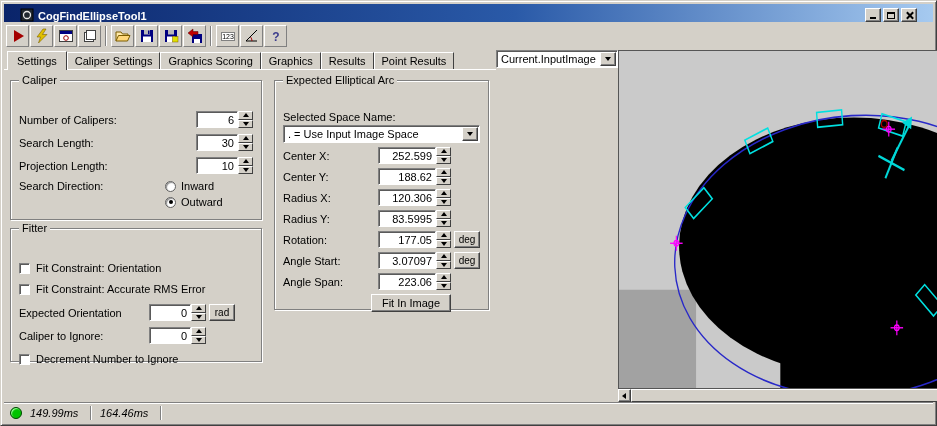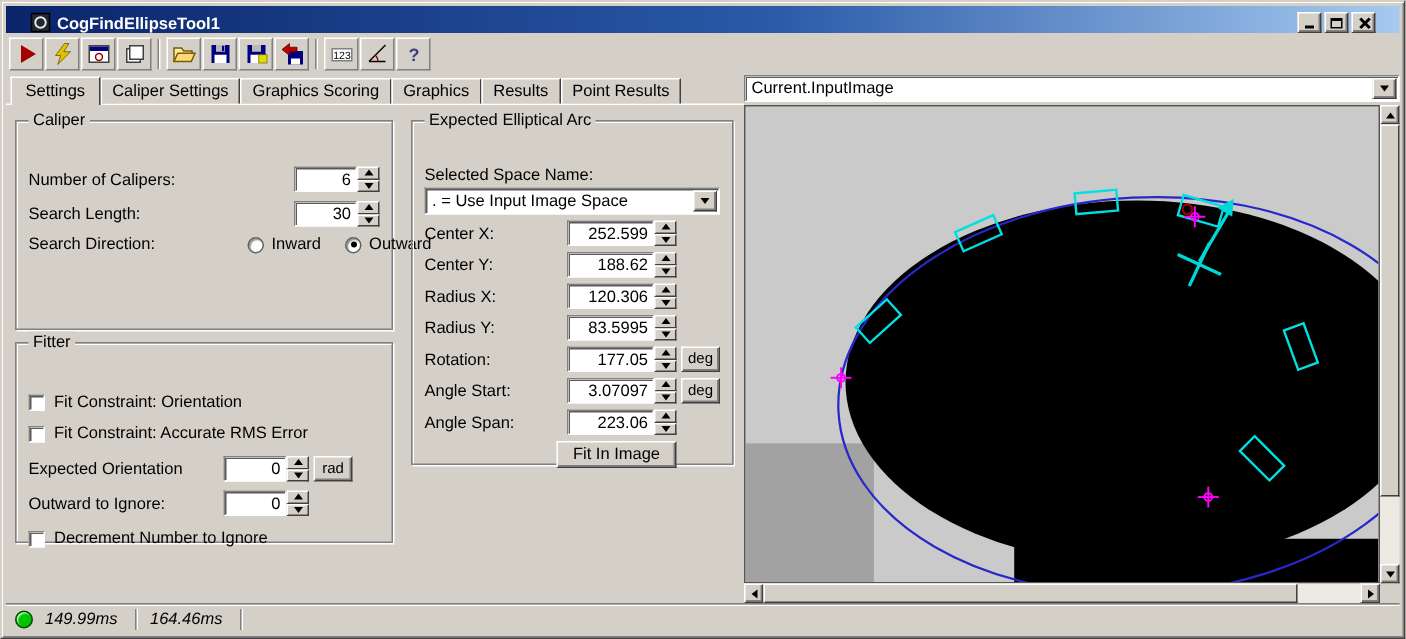--- a/index.html
+++ b/index.html
@@ -26,21 +26,21 @@
   .toolbar{height:27px;flex:0 0 27px;display:flex;align-items:center;padding:2px 2px;gap:1px;}
   .tbtn{width:23px;height:22px;background:#d4d0c8;border:1px solid;border-color:#fff #808080 #808080 #fff;
     display:flex;align-items:center;justify-content:center;}
   .tsep{width:2px;height:20px;border-left:1px solid #808080;border-right:1px solid #fff;margin:0 3px;}
   .btn{height:18px;padding:0 10px;background:#d4d0c8;border:1px solid;border-color:#fff #404040 #404040 #fff;
     box-shadow:inset -1px -1px 0 #808080;font:11px "Liberation Sans",sans-serif;cursor:default;}
 
   
   .main{flex:1;display:flex;min-height:0;}
   .left{width:492px;flex:0 0 492px;display:flex;flex-direction:column;padding-top:1px;}
-  .right{flex:1;display:flex;flex-direction:column;min-width:0;padding-top:1px;}
+  .right{flex:1;display:flex;flex-direction:row;min-width:0;padding-top:1px;}
 
   
   .tabstrip{display:flex;align-items:flex-end;padding-left:3px;height:19px;position:relative;z-index:2;}
   .tab{padding:2px 7px 2px;height:17px;margin-top:2px;background:#d4d0c8;border:1px solid;
     border-color:#fff #404040 #d4d0c8 #fff;border-bottom:none;white-space:nowrap;}
   .tab.active{height:19px;margin-top:0;padding:3px 9px 3px;position:relative;top:1px;}
   .tabpage{flex:1;border-top:1px solid #fff;position:relative;}
 
   
   .grp{position:absolute;border:1px solid #808080;box-shadow:1px 1px 0 #fff, inset 1px 1px 0 #fff;padding-top:24px;}
@@ -56,21 +56,21 @@
   input.field{height:17px;padding:0 3px;text-align:right;font:11px "Liberation Sans",sans-serif;
     border:1px solid;border-color:#808080 #fff #fff #808080;box-shadow:inset 1px 1px 0 #5a5a5a;background:#fff;outline:none;}
   .w40{width:42px;} .w58{width:58px;}
   .spin{display:flex;flex-direction:column;}
   .sbtn{width:15px;height:8.5px;background:#d4d0c8;border:1px solid;border-color:#fff #404040 #404040 #fff;
     display:flex;align-items:center;justify-content:center;}
   .tri{width:0;height:0;display:block;}
   .tri-up{border-left:3px solid transparent;border-right:3px solid transparent;border-bottom:4px solid #000;}
   .tri-dn{border-left:3px solid transparent;border-right:3px solid transparent;border-top:4px solid #000;}
 
-  .radio-col{margin-left:auto;width:88px;display:flex;flex-direction:row;gap:16px;text-align:center;}
+  .radio-col{margin-left:auto;width:88px;display:flex;flex-direction:column;gap:4px;text-align:center;}
   .radio-line{display:flex;align-items:center;gap:5px;}
   .radio{width:11px;height:11px;border-radius:50%;background:#fff;border:1px solid #606060;
     box-shadow:inset 1px 1px 1px #909090;position:relative;flex:0 0 11px;}
   .radio.sel::after{content:"";position:absolute;left:2.5px;top:2.5px;width:4px;height:4px;border-radius:50%;background:#000;}
   .cb{width:11px;height:11px;background:#fff;border:1px solid;border-color:#808080 #fff #fff #808080;
     box-shadow:inset 1px 1px 0 #5a5a5a;flex:0 0 11px;}
   .cbrow{display:flex;align-items:center;gap:6px;margin:9px 8px;}
 
   .unit{width:26px;height:17px;margin-left:3px;background:#d4d0c8;border:1px solid;border-color:#fff #404040 #404040 #fff;
     box-shadow:inset -1px -1px 0 #808080;display:flex;align-items:center;justify-content:center;font-size:10px;}
@@ -254,20 +254,34 @@
               <span class="spin">
                   <span class="sbtn">
                     <i class="tri tri-up"></i>
                   </span>
                   <span class="sbtn">
                     <i class="tri tri-dn"></i>
                   </span>
                 </span>
             </span>
           </div>
+          <div class="frow">
+            <span class="lbl">Projection Length:</span>
+            <span class="spinbox">
+              <input class="field w40" value="10" style="">
+              <span class="spin">
+                  <span class="sbtn">
+                    <i class="tri tri-up"></i>
+                  </span>
+                  <span class="sbtn">
+                    <i class="tri tri-dn"></i>
+                  </span>
+                </span>
+            </span>
+          </div>
           <div class="frow" style="align-items:flex-start;">
             <span class="lbl">Search Direction:</span>
             <span class="radio-col">
               <span class="radio-line">
                 <span class="radio"></span>
                 <span>Inward</span>
               </span>
               <span class="radio-line">
                 <span class="radio sel"></span>
                 <span>Outward</span>
@@ -295,21 +309,21 @@
                     <i class="tri tri-up"></i>
                   </span>
                   <span class="sbtn">
                     <i class="tri tri-dn"></i>
                   </span>
                 </span>
             </span>
             <span class="unit">rad</span>
           </div>
           <div class="frow fitrow">
-            <span class="lbl">Outward to Ignore:</span>
+            <span class="lbl">Caliper to Ignore:</span>
             <span class="spinbox">
               <input class="field w40" value="0" style="">
               <span class="spin">
                   <span class="sbtn">
                     <i class="tri tri-up"></i>
                   </span>
                   <span class="sbtn">
                     <i class="tri tri-dn"></i>
                   </span>
                 </span>

